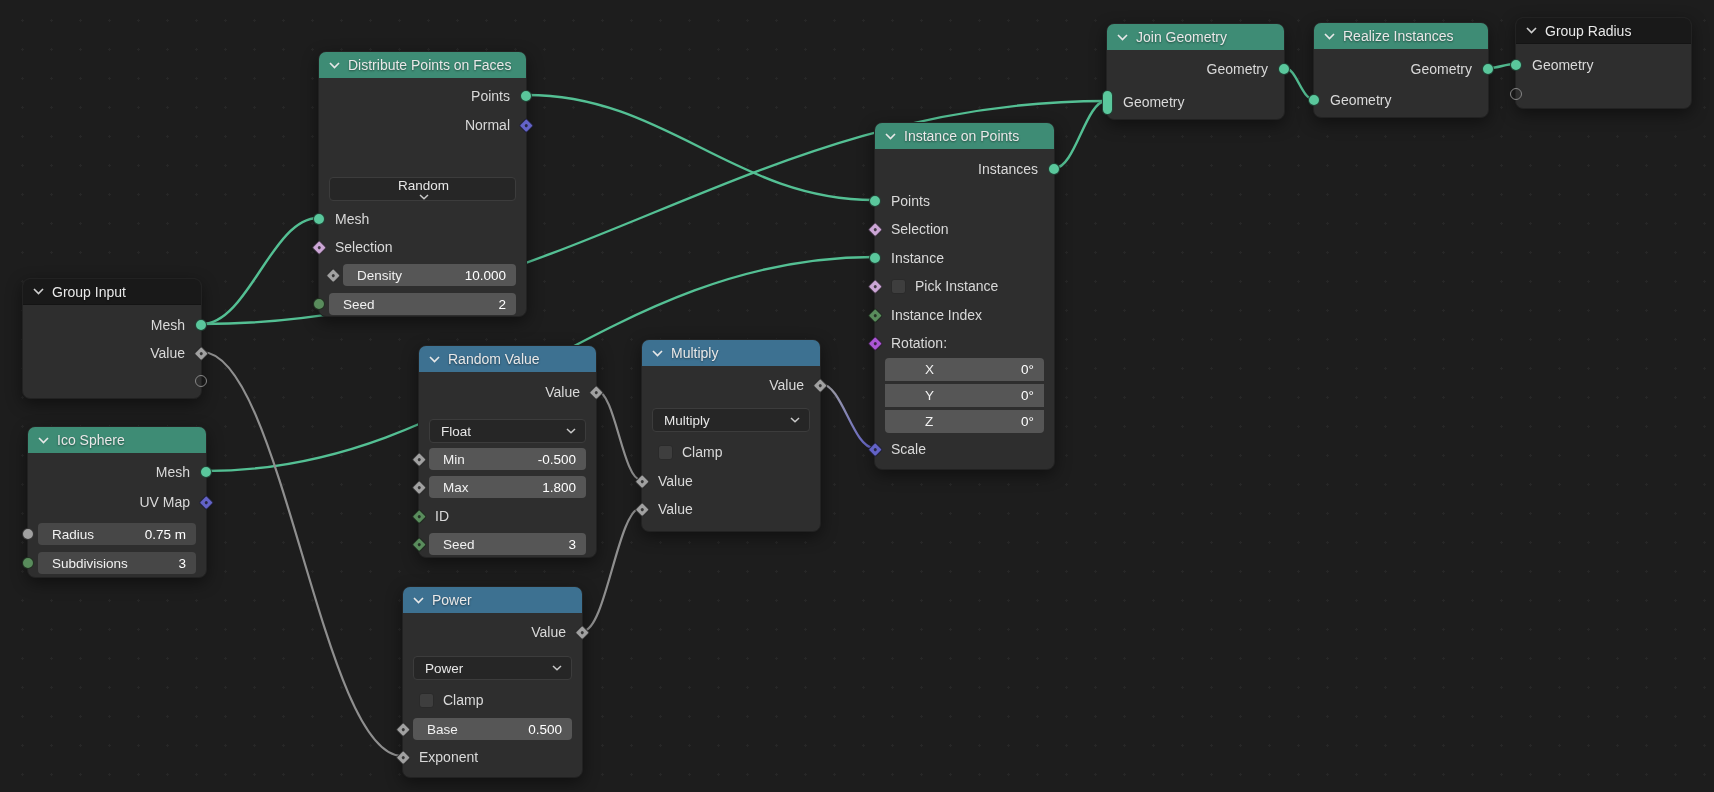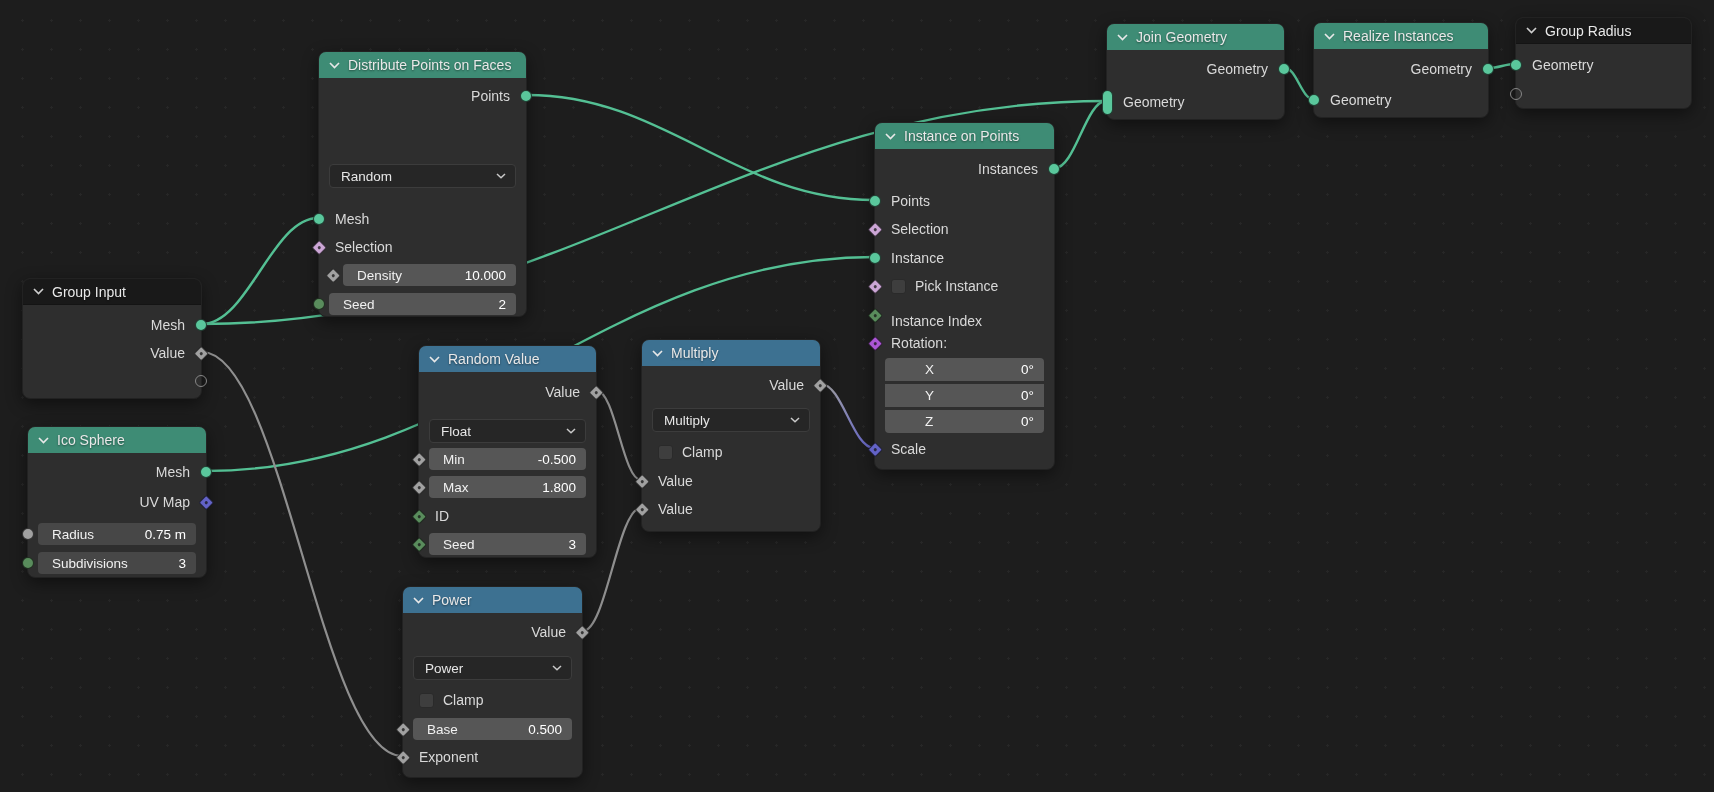--- a/index.html
+++ b/index.html
@@ -163,21 +163,25 @@
           <svg width="11" height="7" viewBox="0 0 11 7">
             <polyline points="1,1 5.5,5.6 10,1" fill="none" stroke="#e8e8e8" stroke-width="1.6"></polyline>
           </svg>
         </span>
       <span>Distribute Points on Faces</span>
     </div>
     <div class="row out" style="top:30px;">
       <span>Points</span>
       <span class="sock r circle c-geo"></span>
     </div>
-    <div class="dropdown" style="top:112px;">
+    <div class="row out" style="top:59px;">
+      <span>Normal</span>
+      <span class="sock r diamond c-vec"></span>
+    </div>
+    <div class="dropdown" style="top:125px;flex-direction:column;">
       <span>Random</span>
       <span class="chev">
           <svg width="10" height="6" viewBox="0 0 10 6">
             <polyline points="1,1 5,4.8 9,1" fill="none" stroke="#c9c9c9" stroke-width="1.5"></polyline>
           </svg>
         </span>
     </div>
     <div class="row" style="top:153px;">
       <span class="sock l circle c-geo"></span>
       <span>Mesh</span>
@@ -334,21 +338,21 @@
     </div>
     <div class="row" style="top:121px;">
       <span class="sock l circle c-geo"></span>
       <span>Instance</span>
     </div>
     <div class="row" style="top:149px;">
       <span class="sock l diamond c-bool"></span>
       <span class="checkbox"></span>
       <span>Pick Instance</span>
     </div>
-    <div class="row" style="top:178px;align-items:flex-end;">
+    <div class="row" style="top:178px;">
       <span class="sock l diamond c-int"></span>
       <span>Instance Index</span>
     </div>
     <div class="row" style="top:206px;">
       <span class="sock l diamond c-rot"></span>
       <span>Rotation:</span>
     </div>
     <div class="fieldrow vec first" style="top:235px;">
       <span>X</span>
       <span class="fv">0°</span>

